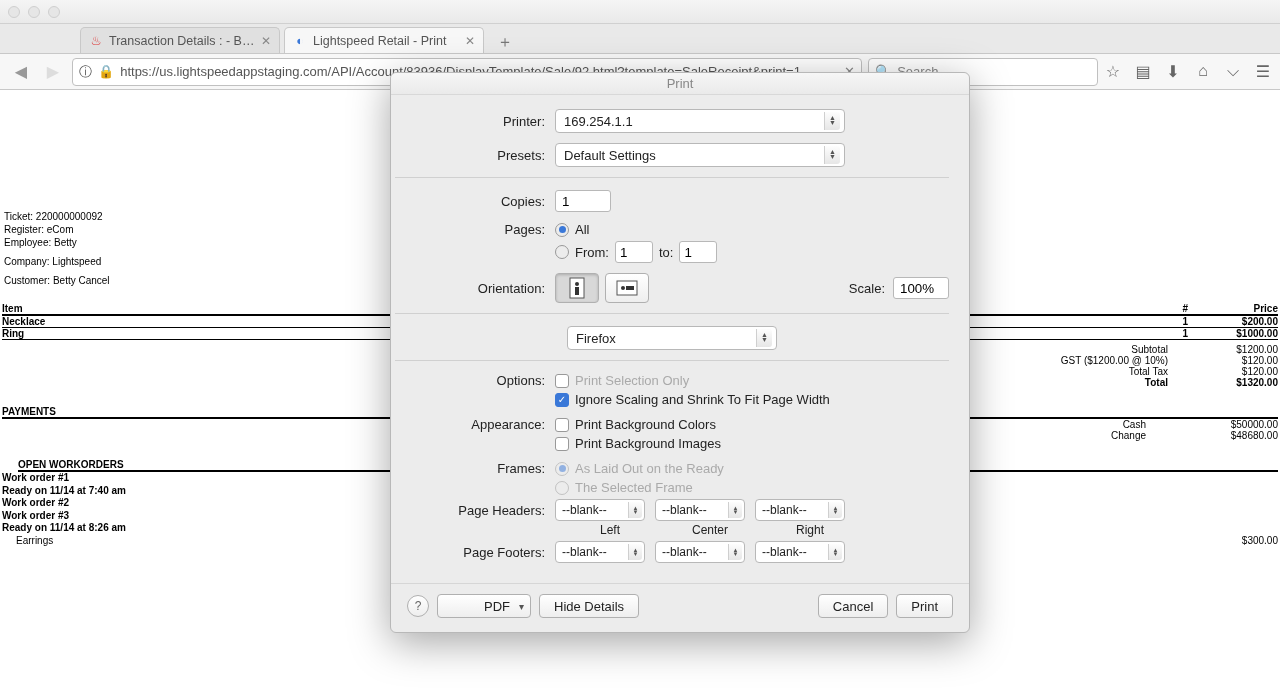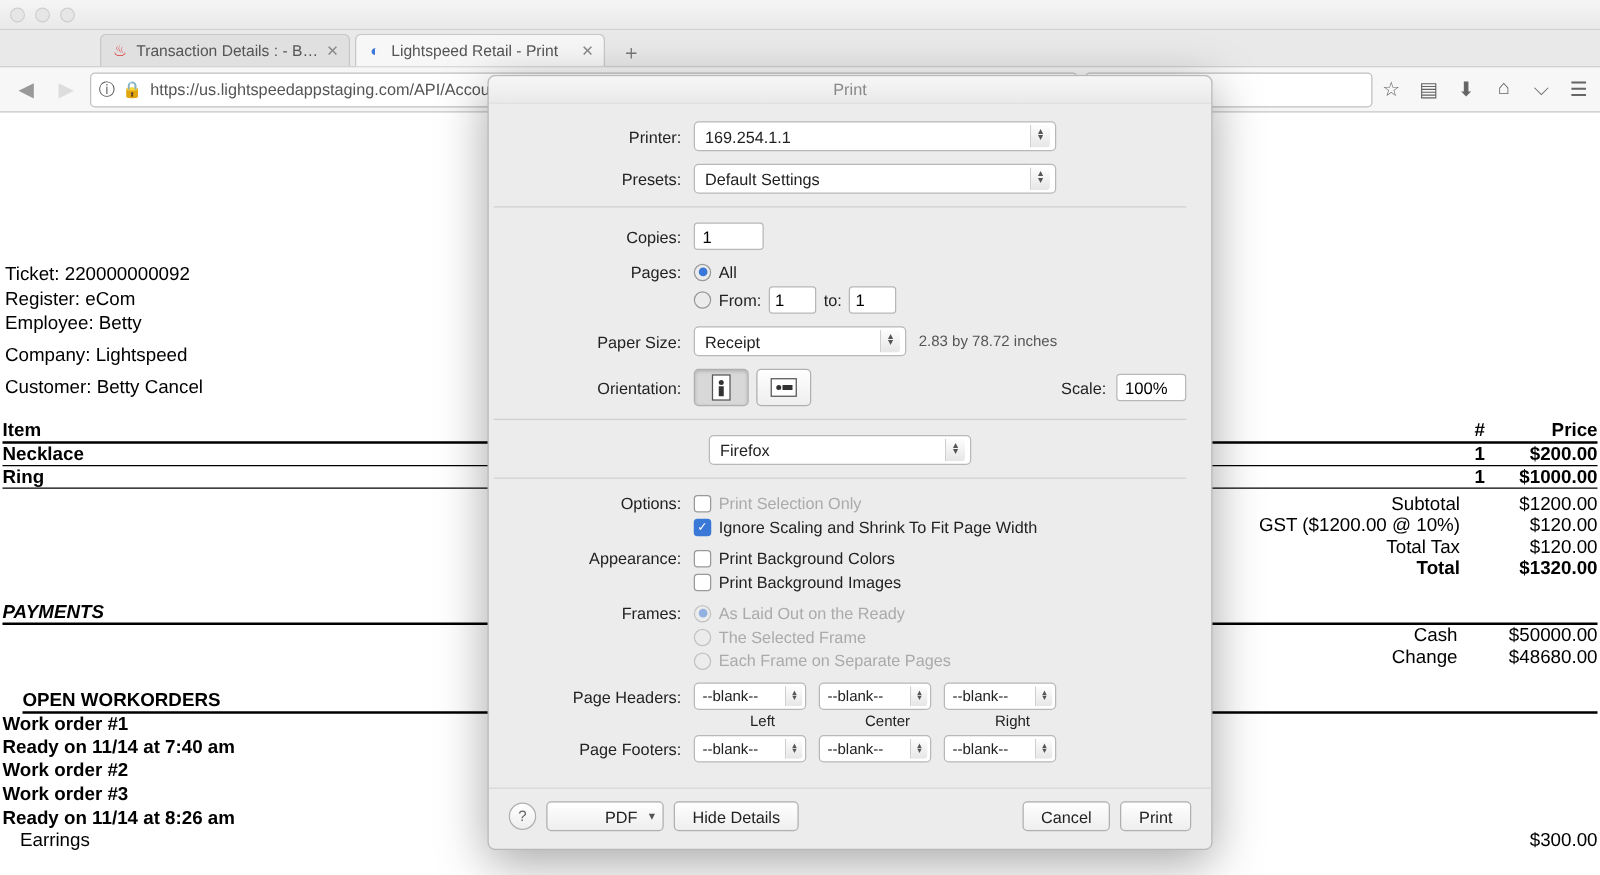--- a/index.html
+++ b/index.html
@@ -24,47 +24,47 @@
 .toolbar { height:36px; background:#f7f7f7; border-bottom:1px solid #c8c8c8; display:flex; align-items:center; padding:0 8px; gap:6px;}
 .nav-btn{width:26px;height:26px;border-radius:4px;display:flex;align-items:center;justify-content:center;color:#999;}
 .urlbox{flex:1;height:28px;border:1px solid #c0c0c0;border-radius:4px;background:#fff;display:flex;align-items:center;padding:0 6px;gap:6px;font-size:13px;color:#555;}
 .urlbox .lock{color:#2e9b34;}
 .urlbox .x{margin-left:auto;color:#888;}
 .searchbox{width:230px;height:28px;border:1px solid #c0c0c0;border-radius:4px;background:#fff;display:flex;align-items:center;padding:0 6px;gap:6px;font-size:13px;color:#888;}
 .tool-icons{display:flex;gap:12px;color:#666;}
 .tool-icons span{width:18px;text-align:center;}
 
 
-.page { position:absolute; top:90px; left:0; right:0; bottom:0; padding:0 2px; font-size:15px; color:#000; }
+.page { position:absolute; top:90px; left:0; right:0; bottom:0; padding:0 2px; font-size:10px; color:#000; }
 .info-block{margin-top:120px; padding-left:2px;}
 .info-block div{line-height:1.3;}
 .items-head{margin-top:16px;border-bottom:2px solid #000;display:flex;font-weight:700;}
 .items-head .col-item{flex:1;}
 .items-head .col-q{width:40px;text-align:right;}
 .items-head .col-price{width:90px;text-align:right;}
 .item-row{display:flex;border-bottom:1px solid #000;}
 .item-row.bold{font-weight:700;}
 .item-row .col-item{flex:1;}
 .item-row .col-q{width:40px;text-align:right;}
 .item-row .col-price{width:90px;text-align:right;}
 .totals{margin-top:4px;}
 .totals div{display:flex;justify-content:flex-end;gap:20px;}
 .totals .lab{text-align:right;}
 .totals .val{width:90px;text-align:right;}
-.section-h{font-weight:700;margin-top:18px;border-bottom:2px solid #000;font-style:italic;}
-.pay-row{display:flex;justify-content:flex-end;gap:12px;}
+.section-h{font-weight:700;margin-top:18px;border-bottom:2px solid #000;}
+.pay-row{display:flex;justify-content:flex-end;gap:32px;}
 .pay-row .val{width:100px;text-align:right;}
 .wo-h{font-weight:700;margin-top:18px;border-bottom:2px solid #000;margin-left:16px;}
 .wo-block div{line-height:1.25;}
 .wo-title{font-weight:700;}
 .wo-ready{font-weight:700;}
 .wo-item{padding-left:14px;}
 
 
-.modal{position:absolute;left:390px;top:60px;width:580px;background:#ececec;border:1px solid #b8b8b8;border-radius:6px;box-shadow:0 10px 40px rgba(0,0,0,.35);font-size:13px;color:#222;}
+.modal{position:absolute;left:390px;top:72px;width:580px;background:#ececec;border:1px solid #b8b8b8;border-radius:6px;box-shadow:0 10px 40px rgba(0,0,0,.35);font-size:13px;color:#222;}
 .modal-title{height:22px;display:flex;align-items:center;justify-content:center;color:#888;font-size:13px;border-bottom:1px solid #d8d8d8;background:linear-gradient(#f6f6f6,#eaeaea);border-top-left-radius:6px;border-top-right-radius:6px;}
 .modal-body{padding:14px 20px 10px 4px;}
 .row{display:flex;align-items:center;margin-bottom:10px;}
 .row .lbl{width:160px;text-align:right;padding-right:10px;}
 .sel{flex:1;max-width:290px;height:24px;background:#fff;border:1px solid #b8b8b8;border-radius:4px;display:flex;align-items:center;padding:0 8px;position:relative;}
 .sel .caret{position:absolute;right:4px;top:2px;bottom:2px;width:16px;background:linear-gradient(#fdfdfd,#e6e6e6);border-left:1px solid #cfcfcf;border-radius:0 3px 3px 0;display:flex;flex-direction:column;align-items:center;justify-content:center;font-size:7px;color:#555;line-height:0.7;}
 .txt-in{width:56px;height:22px;border:1px solid #b8b8b8;border-radius:3px;background:#fff;padding:0 6px;}
 .small-in{width:38px;height:22px;border:1px solid #b8b8b8;border-radius:3px;background:#fff;padding:0 4px;text-align:left;}
 .radio{width:14px;height:14px;border:1px solid #999;border-radius:50%;display:inline-flex;align-items:center;justify-content:center;margin-right:6px;vertical-align:middle;}
 .radio.checked::after{content:"";width:7px;height:7px;background:#3a78d8;border-radius:50%;}
@@ -237,28 +237,20 @@
     </div>
     <div class="row">
       <div class="lbl"></div>
       <span class="radio"></span>
       <span style="margin-right:6px">From:</span>
       <input class="small-in" value="1" style="">
       <span style="margin:0 6px">to:</span>
       <input class="small-in" value="1" style="">
     </div>
 
-    <div class="row">
-      <div class="lbl">Paper Size:</div>
-      <div class="sel" style="max-width:170px">
-          <span>Receipt</span>
-          <span class="caret">▲<br>▼</span>
-        </div>
-      <span style="margin-left:10px;font-size:12px;color:#555">2.83 by 78.72 inches</span>
-    </div>
 
     <div class="row">
       <div class="lbl">Orientation:</div>
       <div class="orient-btn active">
           <svg width="18" height="22">
             <rect x="2" y="1" width="14" height="20" fill="#fff" stroke="#555"></rect>
             <rect x="7" y="10" width="4" height="8" fill="#333"></rect>
             <circle cx="9" cy="7" r="2" fill="#333"></circle>
           </svg>
         </div>
@@ -308,25 +300,20 @@
     <div class="row" style="margin-bottom:4px">
       <div class="lbl">Frames:</div>
       <span class="radio checked" style="opacity:.5"></span>
       <span class="disabled">As Laid Out on the Ready</span>
     </div>
     <div class="row" style="margin-bottom:4px">
       <div class="lbl"></div>
       <span class="radio" style="opacity:.5"></span>
       <span class="disabled">The Selected Frame</span>
     </div>
-    <div class="row">
-      <div class="lbl"></div>
-      <span class="radio" style="opacity:.5"></span>
-      <span class="disabled">Each Frame on Separate Pages</span>
-    </div>
 
     <div class="row" style="margin-bottom:2px">
       <div class="lbl">Page Headers:</div>
       <div class="small-sel">
           <span>--blank--</span>
           <span class="caret">▲<br>▼</span>
         </div>
       <div class="small-sel">
           <span>--blank--</span>
           <span class="caret">▲<br>▼</span>

